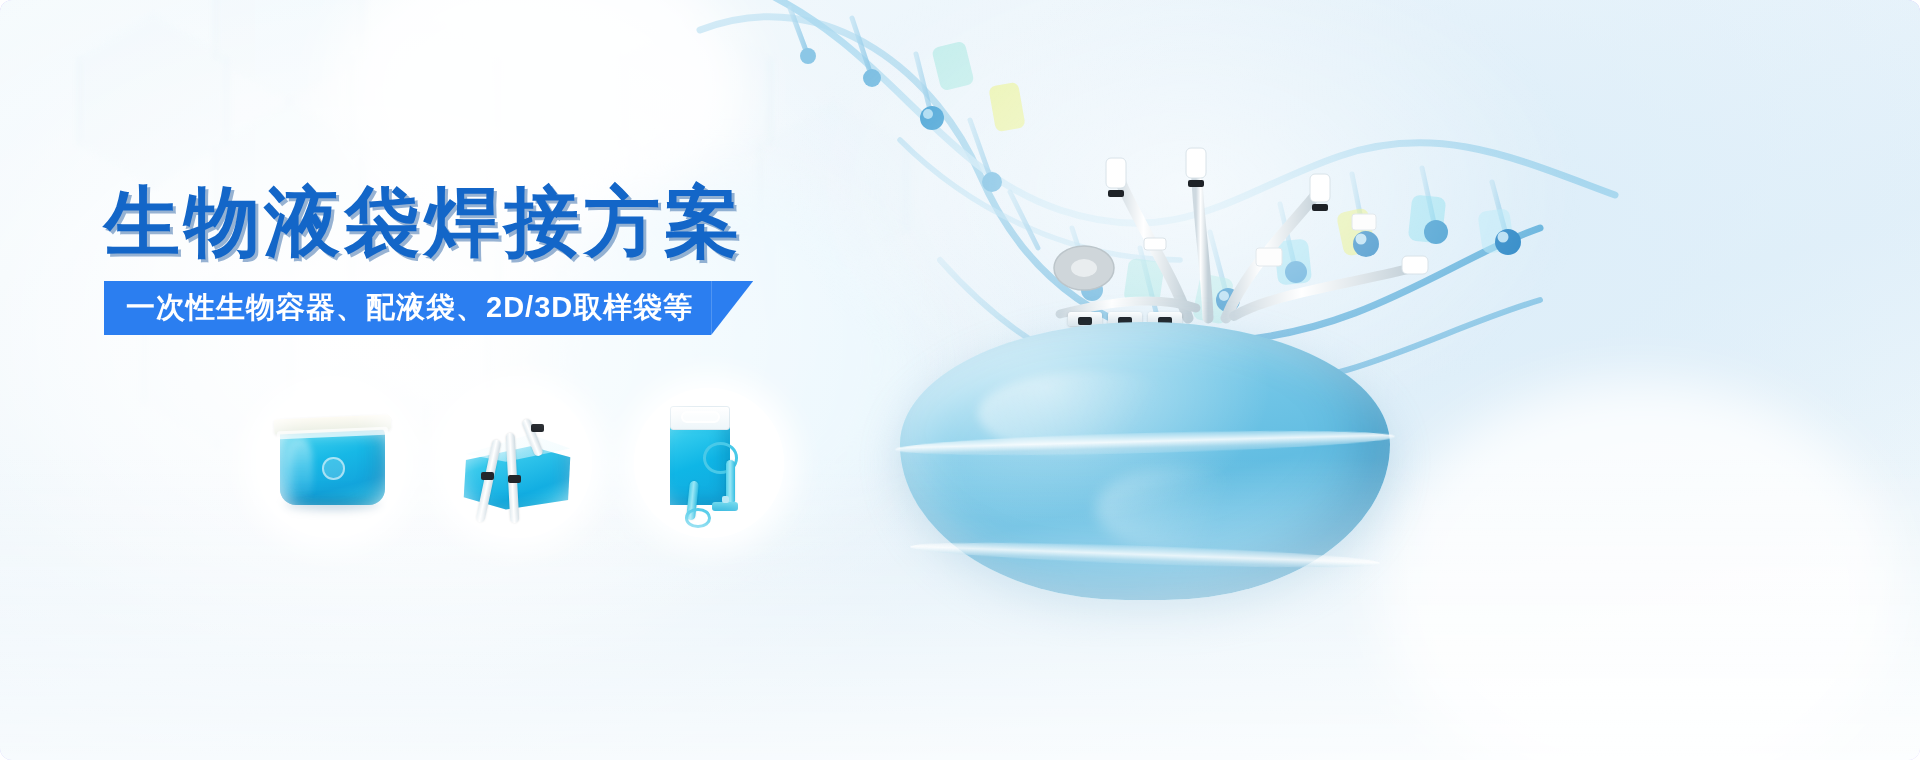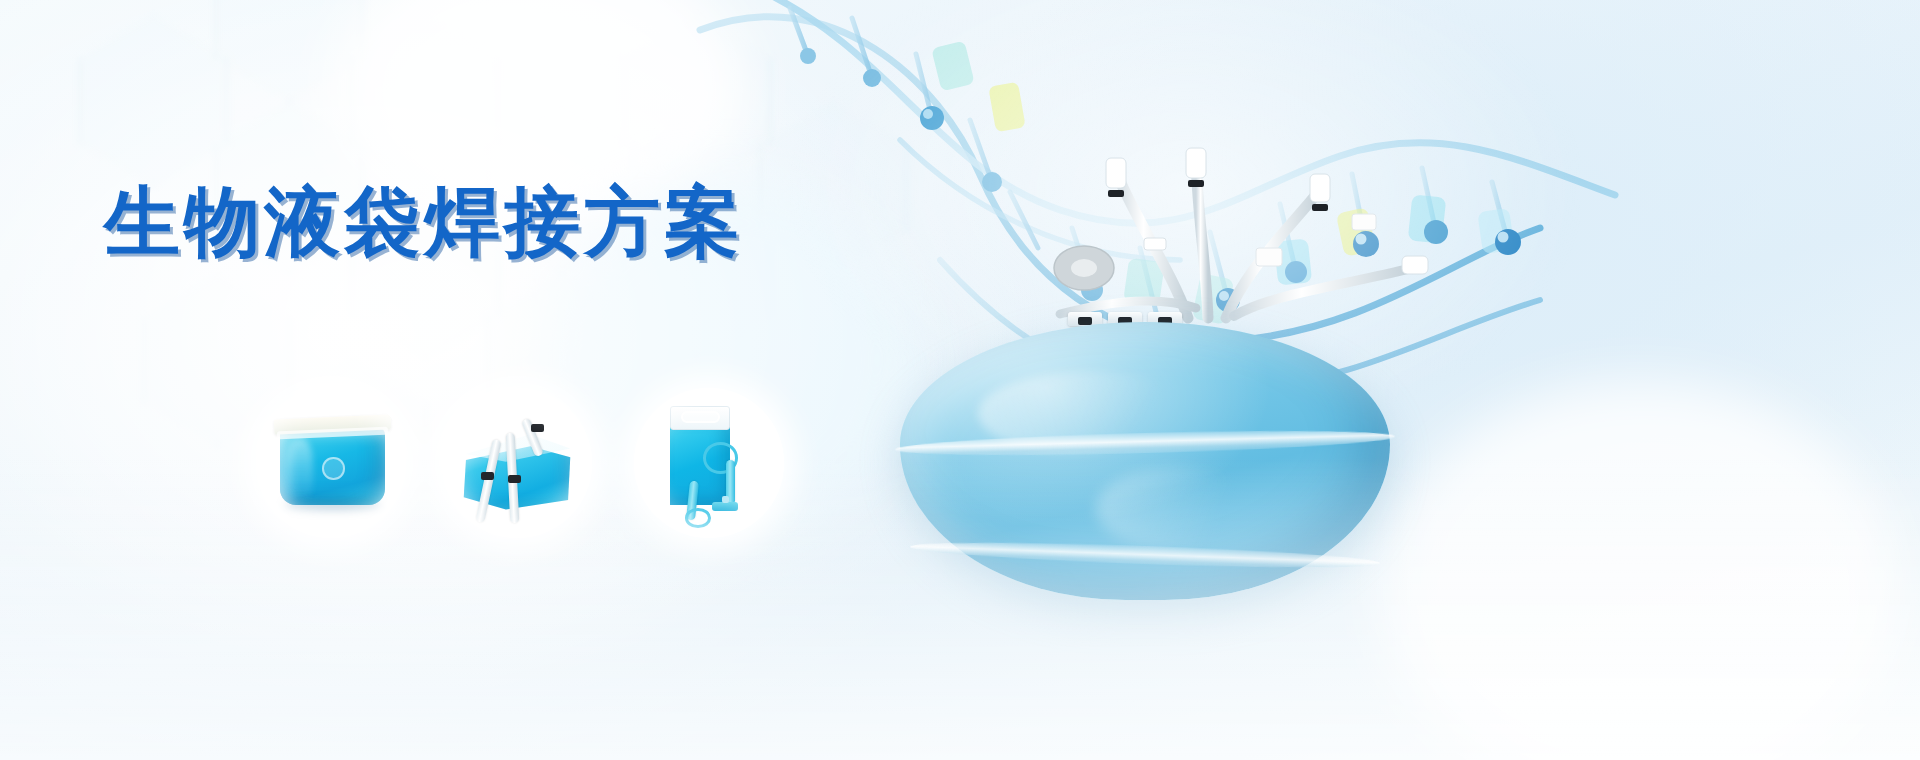--- a/index.html
+++ b/index.html
@@ -5,20 +5,21 @@
 <style>
   * { margin:0; padding:0; box-sizing:border-box; }
   html, body {
     width:1920px; height:760px; overflow:hidden;
     font-family:"Liberation Sans","DejaVu Sans",sans-serif;
   }
 
   .banner{
     position:relative; width:1920px; height:760px; overflow:hidden;
     background:#c4b5fd;
+    border-radius:12px;
   }
 
   
   .bg-base{
     position:absolute; inset:0;
     background:
       radial-gradient(ellipse 900px 620px at 78% 30%, #ddeef9 0%, rgba(226,241,250,0) 62%),
       radial-gradient(ellipse 760px 560px at 22% 42%, #ffffff 0%, rgba(255,255,255,0) 65%),
       linear-gradient(160deg,#f4fafd 0%,#eaf4fb 38%,#e2f0f9 62%,#f6fbfd 100%);
   }
@@ -370,20 +371,26 @@
       <div class="bigbag-weld"></div>
       <div class="bigbag-sheen"></div>
       <div class="bigbag-weld2"></div>
     </div>
   </div>
 
   <div class="bg-haze-bottom"></div>
 
   <div class="headline">生物液袋焊接方案</div>
 
+  <div class="ribbon">
+    <div class="ribbon-body">
+      <span class="ribbon-text">一次性生物容器、配液袋、2D/3D取样袋等</span>
+    </div>
+    <div class="ribbon-tail"></div>
+  </div>
 
   <div class="circle c1">
     <div class="prodimg">
       <div class="bag1"></div>
       <div class="bag1-hl"></div>
       <div class="bag1-top"></div>
       <div class="bag1-seal"></div>
       <div class="bag1-port"></div>
       <div class="bag1-btm"></div>
     </div>

